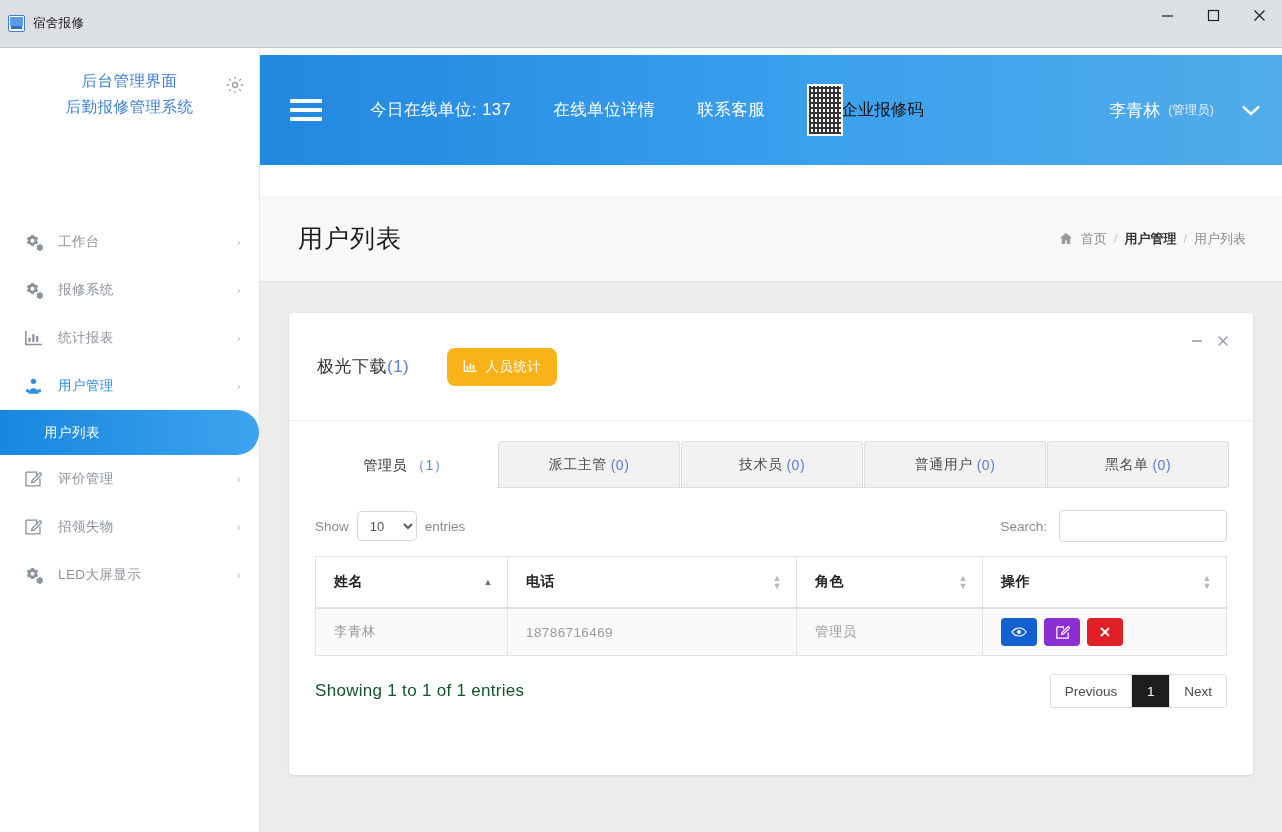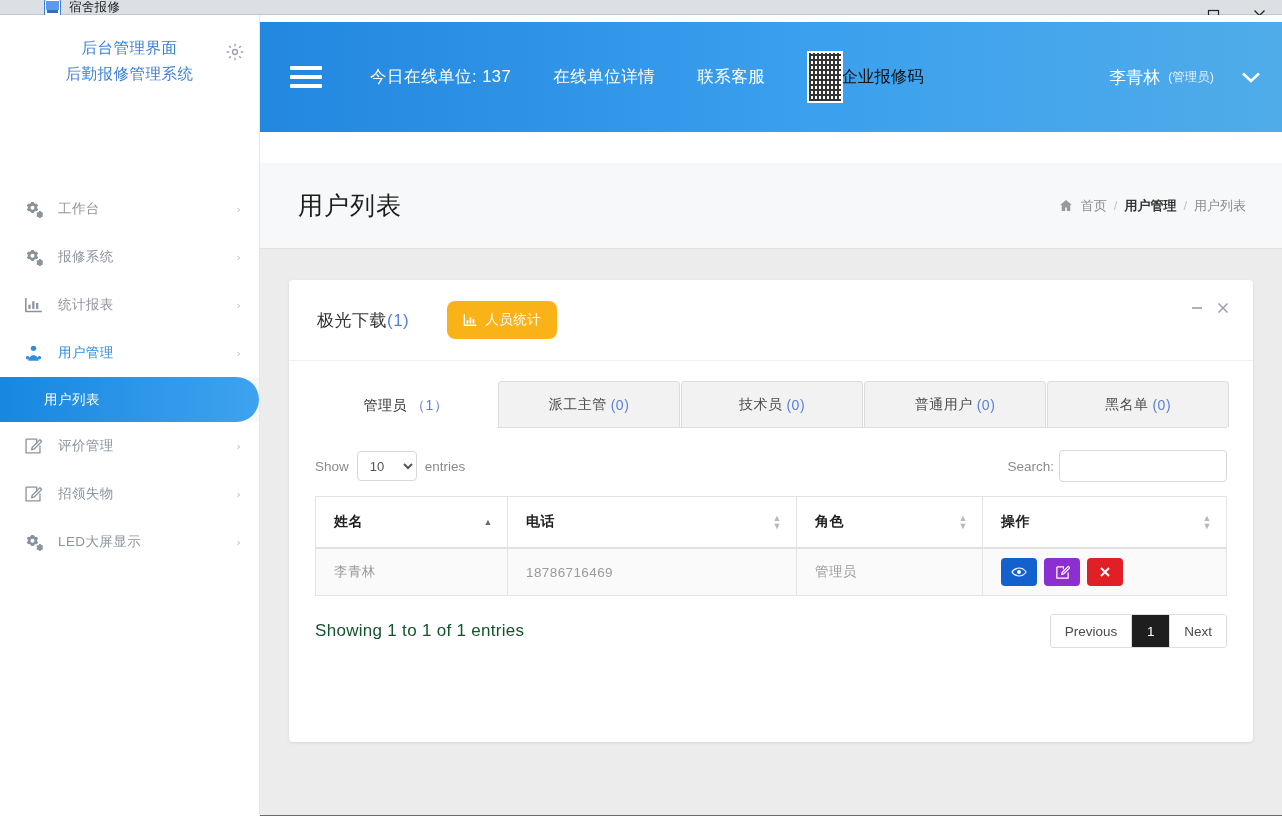--- a/index.html
+++ b/index.html
@@ -5,27 +5,26 @@
   * { box-sizing: border-box; margin: 0; padding: 0; }
   html, body {
     width: 1282px; height: 832px;
     font-family: "Liberation Sans", "DejaVu Sans", sans-serif;
     background: #ffffff;
     overflow: hidden;
   }
 
   
   .titlebar {
-    height: 15px;
+    height: 48px;
     background: #dcdfe4;
     border-bottom: 1px solid #c3c7cd;
     display: flex;
     align-items: center;
     position: relative;
-    padding-left: 36px;
   }
   .titlebar-icon {
     width: 17px; height: 17px;
     margin-left: 8px; margin-right: 8px;
     background: #ffffff;
     border: 1px solid #3b7dd8;
     border-radius: 2px;
     position: relative;
     flex: none;
   }
@@ -247,21 +246,21 @@
   .card {
     position: absolute;
     left: 29px; top: 117px;
     width: 964px;
     height: 462px;
     background: #ffffff;
     border-radius: 4px;
     box-shadow: 0 1px 3px rgba(0,0,0,.10);
   }
   .card-head {
-    height: 81px;
+    height: 108px;
     display: flex;
     align-items: center;
     padding: 0 28px 0 28px;
     border-bottom: 1px solid #efefef;
     position: relative;
   }
   .card-title {
     font-size: 17px;
     color: #333333;
     letter-spacing: .5px;
@@ -336,21 +335,21 @@
     border-radius: 4px;
     background: #ffffff;
     font-size: 13px;
     color: #555;
     padding: 0 8px;
     width: 60px;
     font-family: "Liberation Sans", sans-serif;
   }
   .dt-filter {
     margin-left: auto;
-    display: flex; align-items: center; gap: 5px;
+    display: flex; align-items: center; gap: 12px;
   }
   .dt-input {
     height: 32px;
     width: 168px;
     border: 1px solid #d8d8d8;
     border-radius: 4px;
     background: #ffffff;
     padding: 0 8px;
     font-size: 13px;
     font-family: "Liberation Sans", sans-serif;

